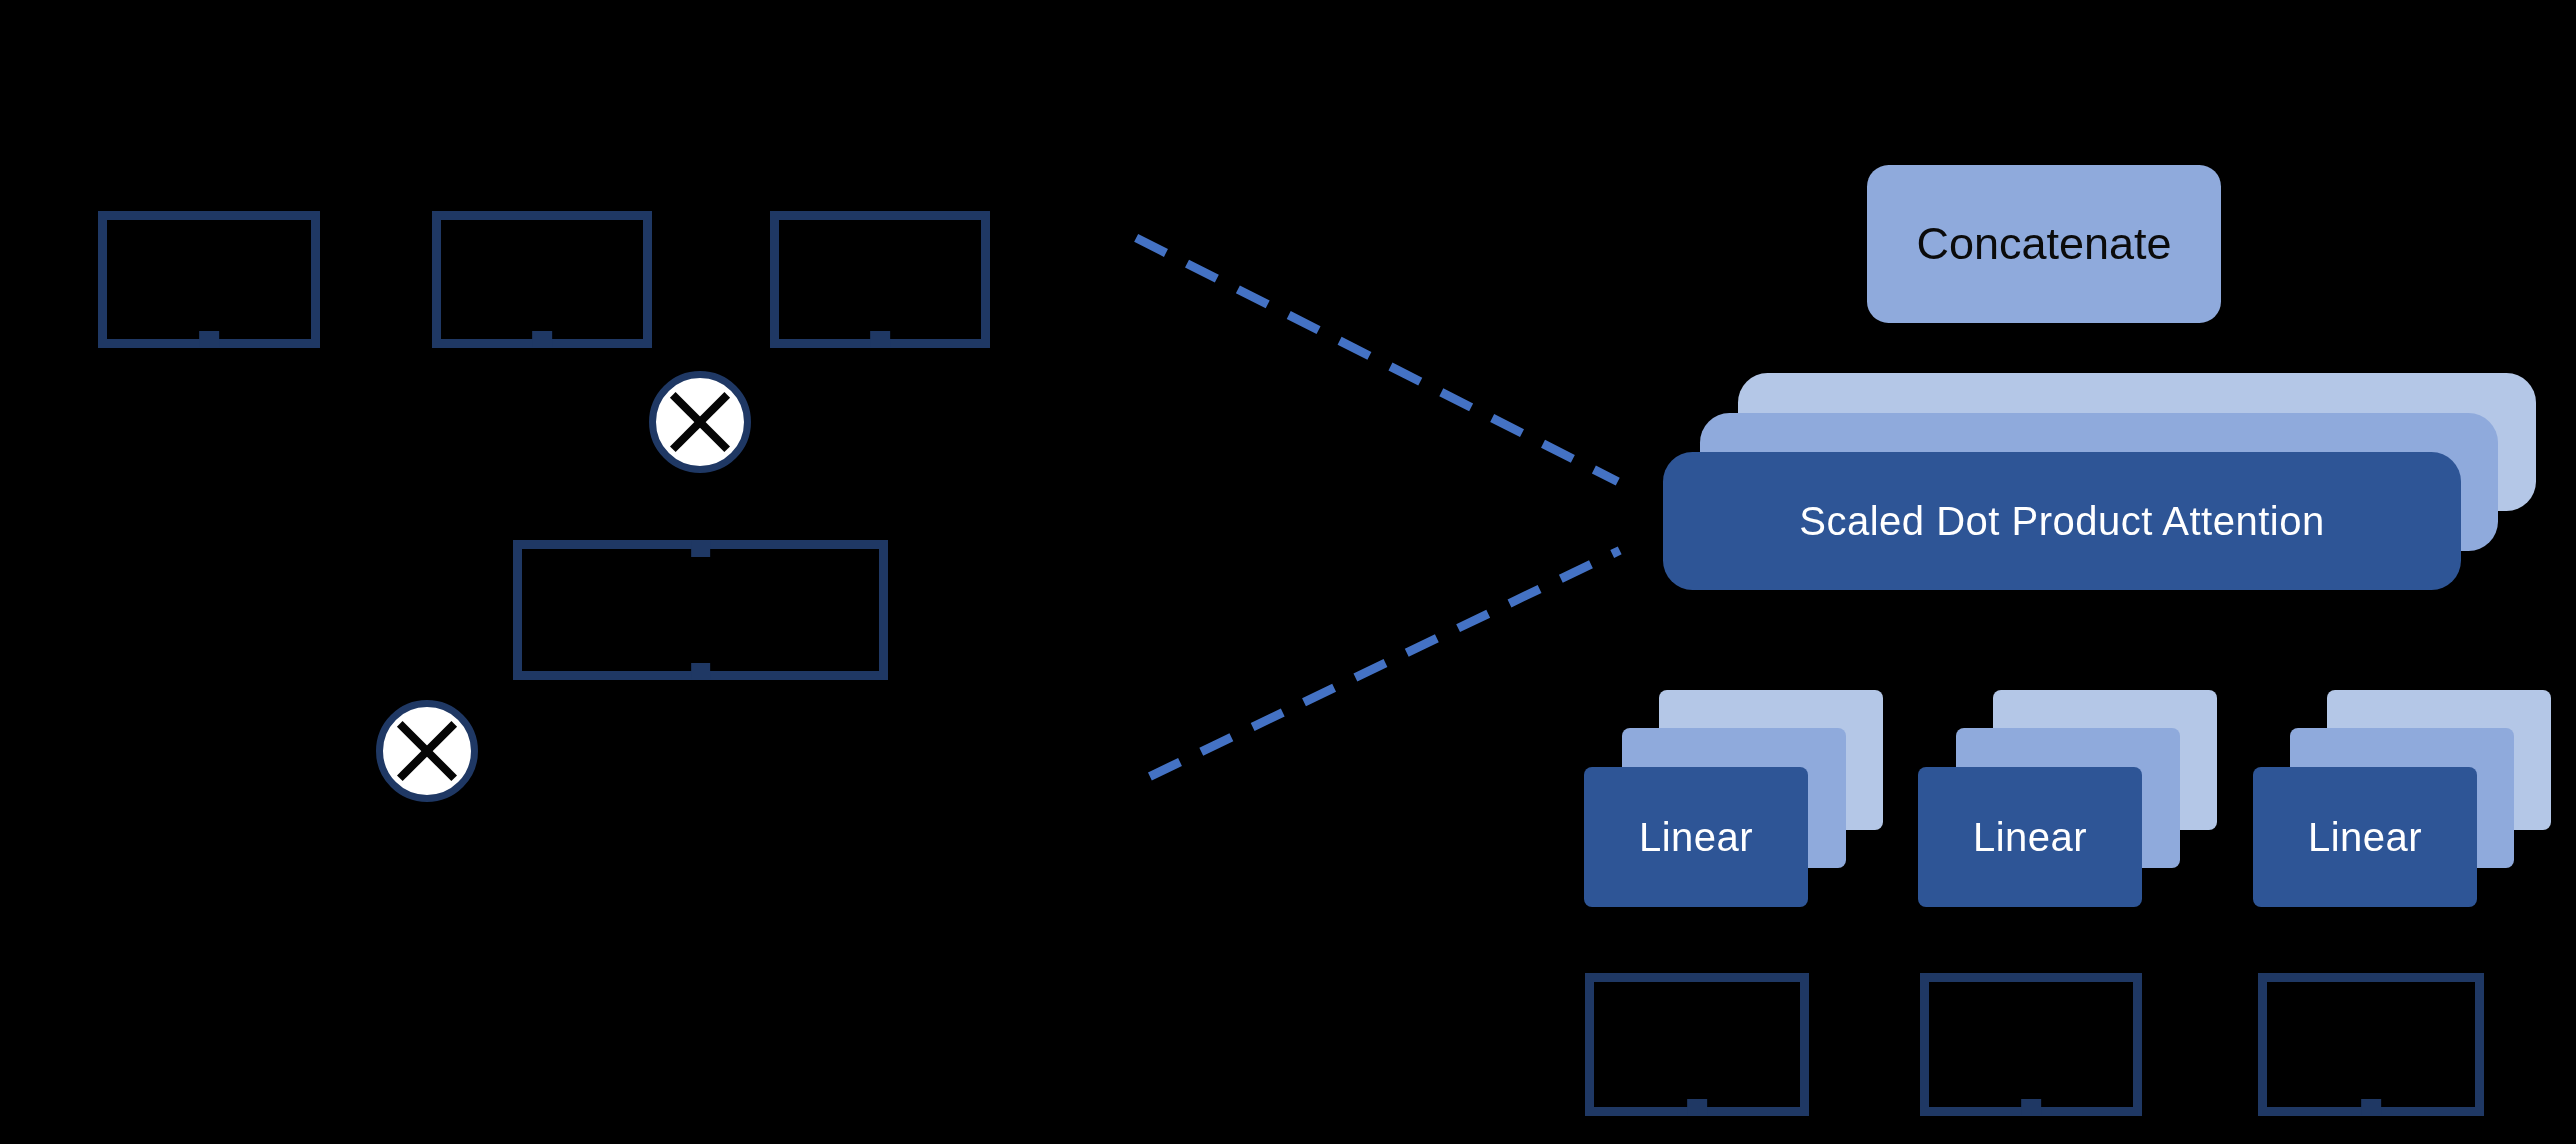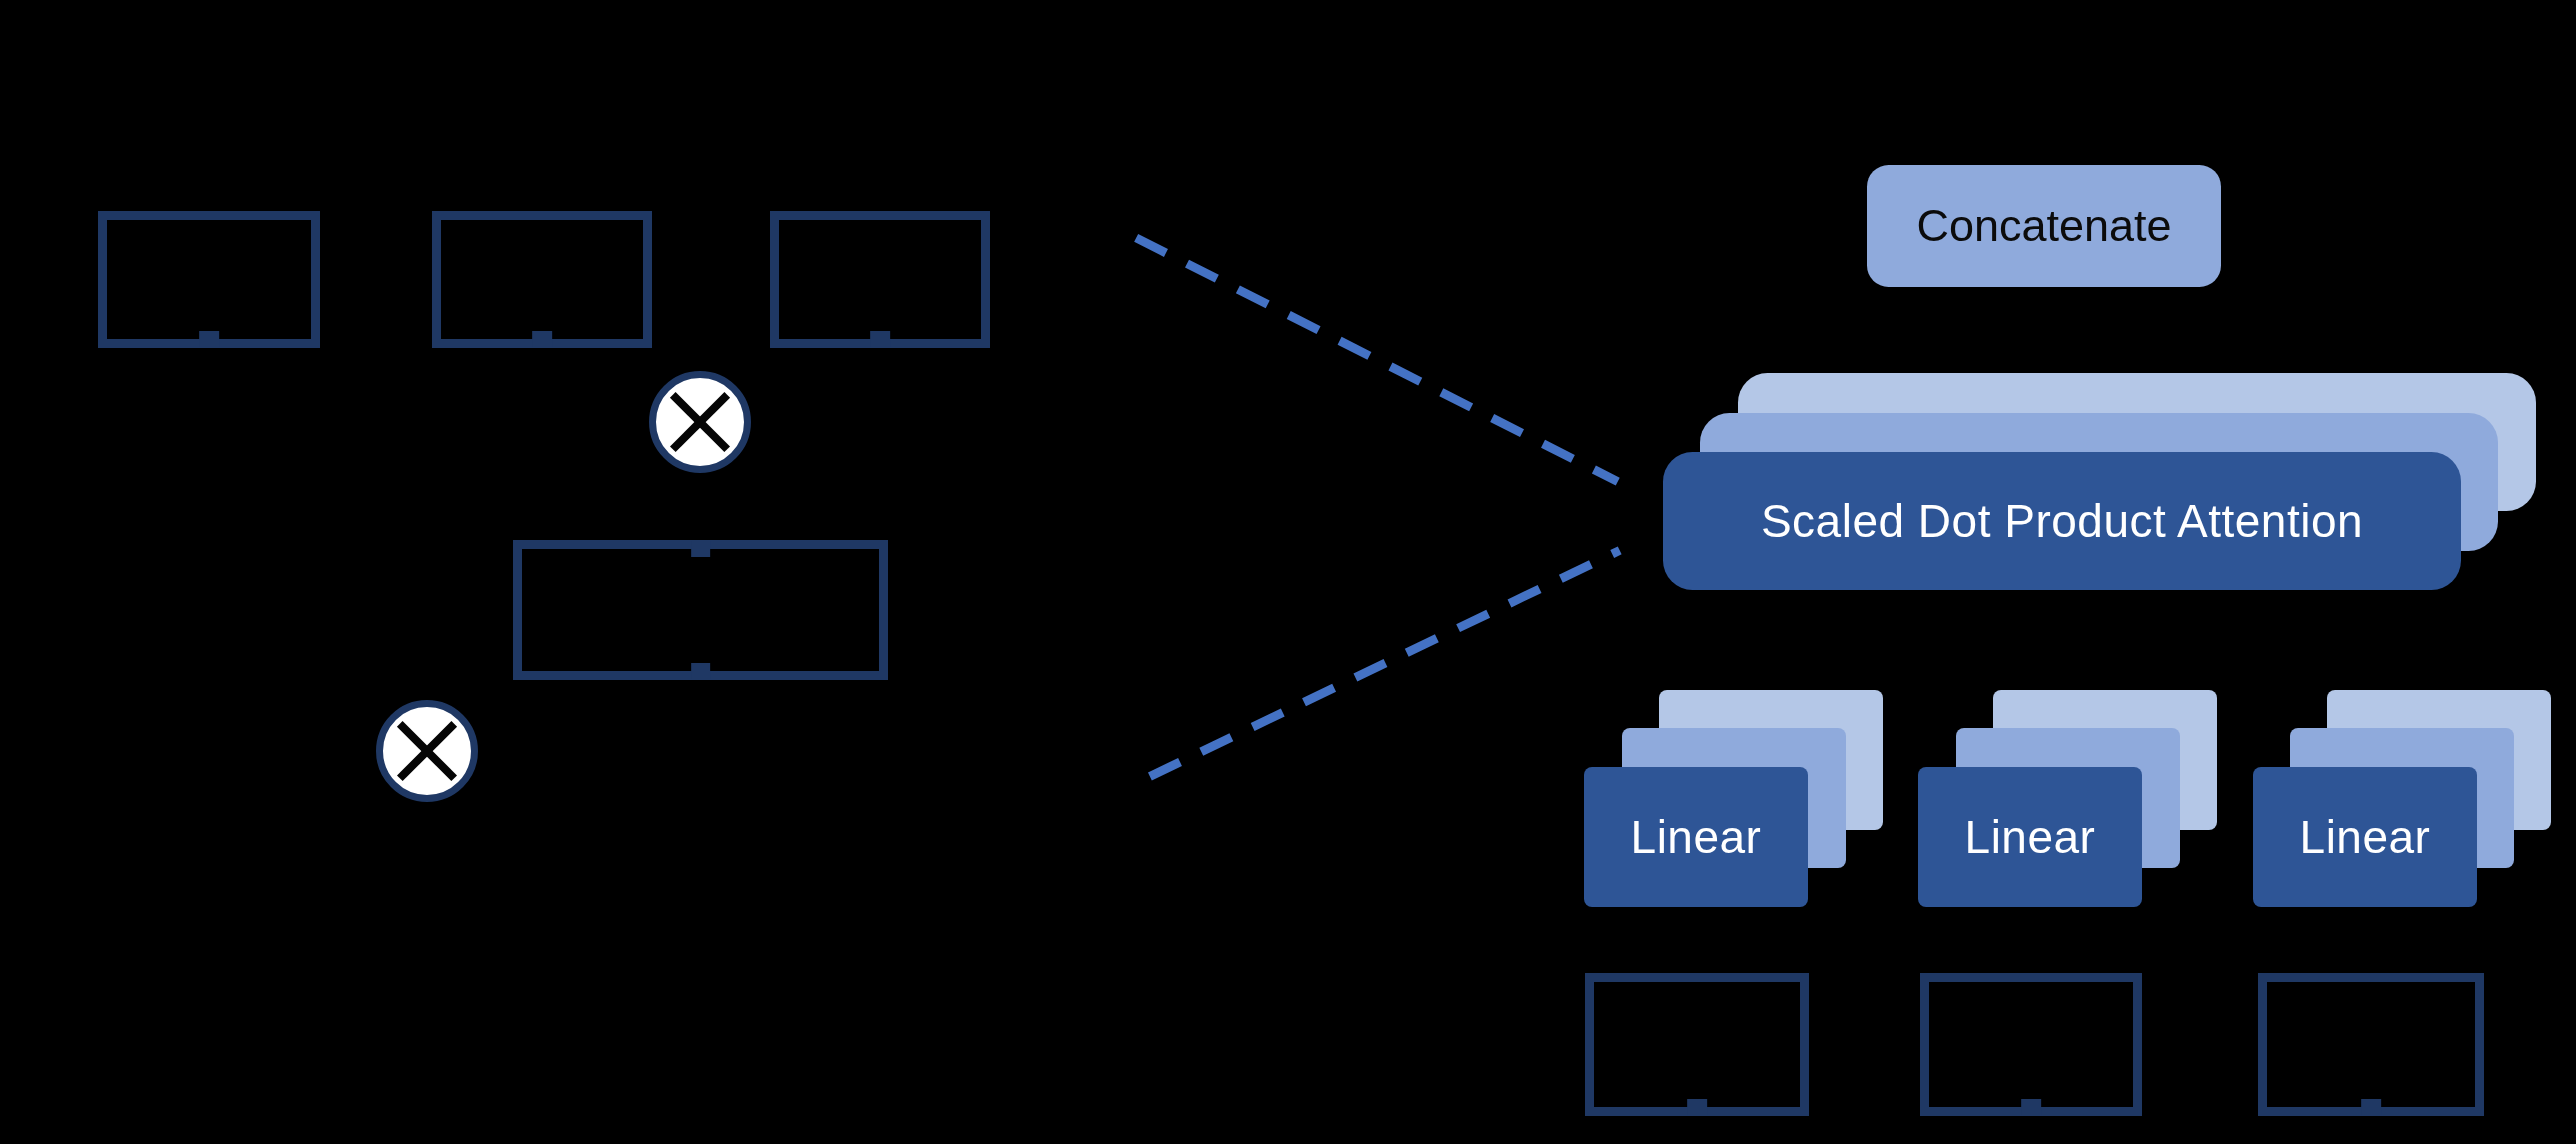--- a/index.html
+++ b/index.html
@@ -40,23 +40,23 @@
 
   
   svg.dashes{position:absolute;left:0;top:0;pointer-events:none;}
   .dline{stroke:var(--dash-blue);stroke-width:9;stroke-dasharray:34 24;fill:none;}
 
   
   .card{position:absolute;border-radius:29.5px;}
   .card.light{background:var(--light-blue);}
   .card.mid{background:var(--medium-blue);}
   .card.dark{background:var(--dark-blue);display:flex;align-items:center;justify-content:center;}
-  .card.dark .lbl{color:var(--white-text);font-size:46px;letter-spacing:0.5px;}
+  .card.dark .lbl{color:var(--white-text);font-size:40px;letter-spacing:0.5px;}
 
-  .concat{position:absolute;left:1867px;top:165px;width:354px;height:122px;border-radius:21.6px;
+  .concat{position:absolute;left:1867px;top:165px;width:354px;height:158px;border-radius:21.6px;
           background:var(--medium-blue);display:flex;align-items:center;justify-content:center;}
   .concat .lbl{color:var(--black-text);font-size:45px;}
 
   .att-back  {left:1738px;top:373px;width:798px;height:138px;}
   .att-mid   {left:1700px;top:413px;width:798px;height:138px;}
   .att-front {left:1663px;top:452px;width:798px;height:138px;}
   .att-front .lbl{font-size:45px;}
 
   .lin{width:224px;height:140px;border-radius:8px;}
   .l1b{left:1659px;top:690px;} .l1m{left:1622px;top:728px;} .l1f{left:1584px;top:767px;}

